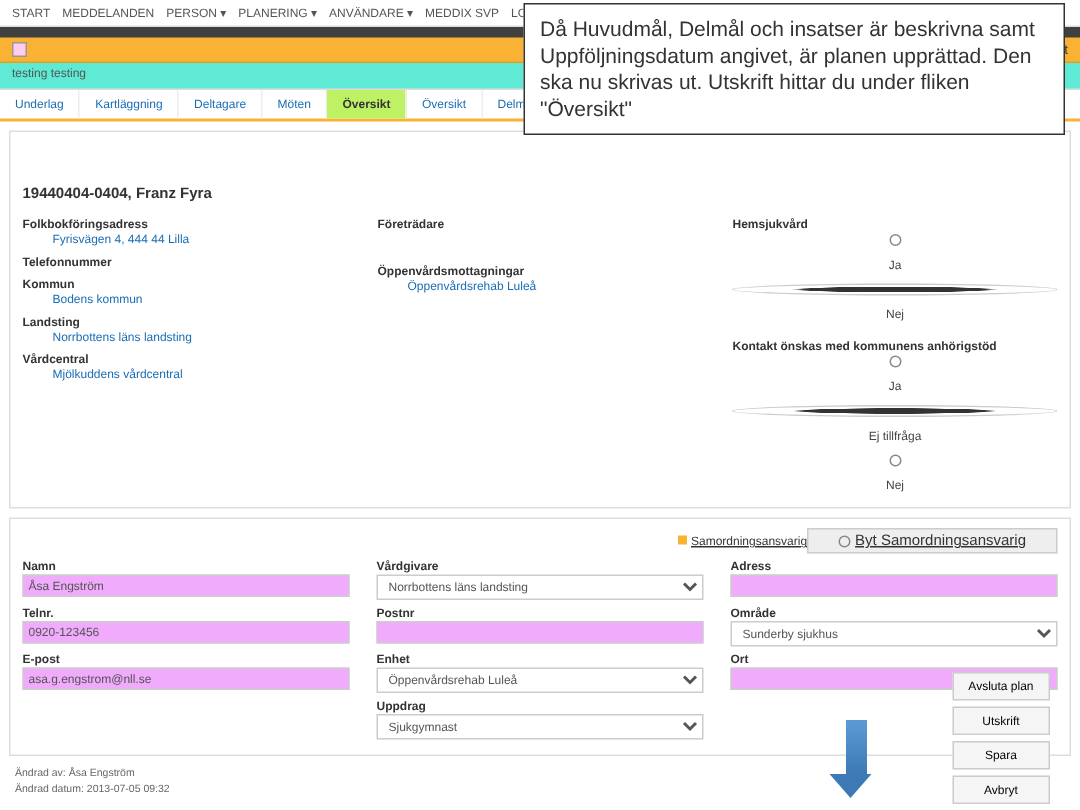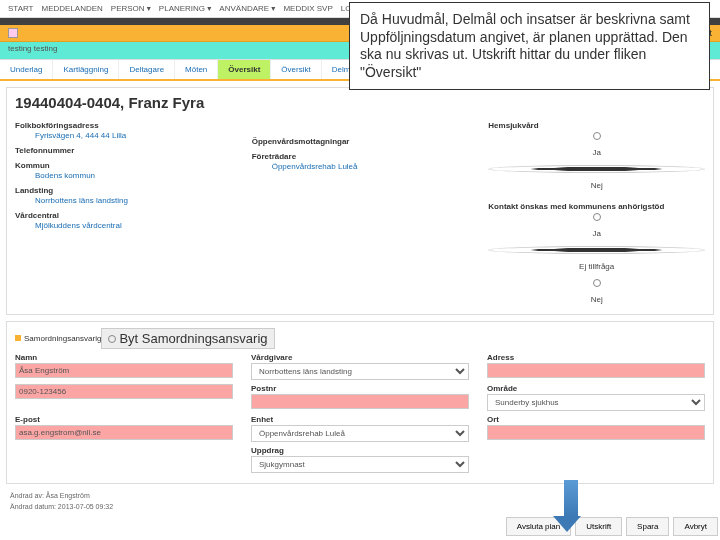--- a/index.html
+++ b/index.html
@@ -6,41 +6,41 @@
   body { width: 720px; height: 540px; background: #fff; font-size: 9px; color: #333; overflow: hidden; position: relative; }
   .topnav { display: flex; gap: 8px; padding: 4px 8px; background: #fff; border-bottom: 1px solid #ddd; font-size: 8px; color: #555; align-items: flex-end; }
   .topnav span { cursor: pointer; }
   .banner { background: #f9b233; border-top: 7px solid #404040; border-bottom: 1px solid #e0a020; padding: 3px 8px; display: flex; align-items: center; gap: 6px; justify-content: space-between; }
   .banner-icon { width: 10px; height: 10px; border: 1px solid #999; background: #fce; }
   .banner-sub { padding: 2px 8px 6px 8px; font-size: 8px; color: #555; background: #5eead4; border-bottom: 1px solid #ddd; }
   .tabs { display: flex; background: #fff; border-bottom: 2px solid #f9b233; }
   .tab { padding: 5px 10px; font-size: 8px; color: #1a6db3; cursor: pointer; border-right: 1px solid #eee; }
   .tab.active { background: #bef264; color: #333; font-weight: bold; }
   .panel { border: 1px solid #ddd; margin: 6px; padding: 6px 8px 10px 8px; background: #fff; }
-  .panel-title { font-weight: bold; font-size: 15px; color: #333; margin-bottom: 4px; }
+  .panel-title { font-weight: bold; font-size: 10px; color: #333; margin-bottom: 4px; margin-top: 30px; }
   .cols3 { display: flex; gap: 20px; }
   .col { flex: 1; }
   .fld-label { font-weight: bold; font-size: 8px; color: #333; margin-top: 6px; }
   .fld-val { font-size: 8px; color: #1a6db3; margin-top: 1px; padding-left: 20px; }
   .radio-row { display: flex; gap: 8px; align-items: center; font-size: 8px; color: #444; margin-top: 2px; flex-direction: column; }
   .radio { width: 8px; height: 8px; border: 1px solid #888; border-radius: 50%; display: inline-block; }
   .radio.sel { background: radial-gradient(#333 40%, #fff 45%); }
   .panel2 { border: 1px solid #ddd; margin: 0 6px 6px 6px; padding: 6px 8px; background: #fff; position: relative; }
-  .panel2-head { display: flex; justify-content: flex-start; align-items: center; margin-bottom: 4px; }
+  .panel2-head { display: flex; justify-content: flex-end; align-items: center; margin-bottom: 4px; text-decoration: underline; }
   .panel2-title { font-size: 8px; color: #333; }
   .panel2-title .sq { display:inline-block; width:6px; height:6px; background:#f9b233; margin-right:3px; }
-  .byt-btn { background: #eee; border: 1px solid #ccc; padding: 2px 6px; font-size: 13px; cursor: pointer; display:flex; align-items:center; gap:3px; }
+  .byt-btn { background: #eee; border: 1px solid #ccc; padding: 2px 20px; font-size: 10px; cursor: pointer; display:flex; align-items:center; gap:3px; }
   .gear { width:8px; height:8px; border-radius:50%; border:1px solid #888; }
   .form-row { display: flex; gap: 18px; margin-bottom: 4px; }
   .form-col { flex: 1; }
   .flbl { font-weight: bold; font-size: 8px; color: #333; margin-bottom: 1px; display:block; }
-  .inp, .sel { width: 100%; border: 1px solid #ccc; padding: 2px 3px; font-size: 8px; background: #fca5a5; color: #555; }
+  .inp, .sel { width: 100%; border: 1px solid #ccc; padding: 2px 3px; font-size: 8px; background: #f0abfc; color: #555; }
   .sel { background: #fff; }
   .footer-meta { font-size: 7px; color: #666; padding: 2px 10px; }
-  .action-bar { position: absolute; bottom: 4px; right: 2px; display: flex; gap: 4px; }
+  .action-bar { position: absolute; bottom: 4px; right: 20px; display: flex; gap: 4px; flex-direction: column; }
   .act-btn { background: #f5f5f5; border: 1px solid #ccc; padding: 4px 10px; font-size: 8px; cursor: pointer; }
   .callout { position: absolute; top: 2px; right: 10px; width: 361px; background: #fff; border: 1px solid #333; padding: 8px 10px; font-size: 14px; line-height: 1.25; z-index: 50; font-family: Arial, sans-serif; }
   .arrow { position: absolute; top: 480px; left: 560px; z-index: 40; }
   .arrow-shaft { width: 14px; height: 36px; background: linear-gradient(#5b9bd5, #3d7ab5); margin: 0 auto; }
   .arrow-head { width: 0; height: 0; border-left: 14px solid transparent; border-right: 14px solid transparent; border-top: 16px solid #3d7ab5; margin-left: -7px; }
 </style>
 </head>
 <body>
 
 <div class="callout">Då Huvudmål, Delmål och insatser är beskrivna samt Uppföljningsdatum angivet, är planen upprättad. Den ska nu skrivas ut. Utskrift hittar du under fliken "Översikt"</div>
@@ -82,22 +82,22 @@
       <div class="fld-val">Fyrisvägen 4, 444 44 Lilla</div>
       <div class="fld-label">Telefonnummer</div>
       <div class="fld-label">Kommun</div>
       <div class="fld-val">Bodens kommun</div>
       <div class="fld-label">Landsting</div>
       <div class="fld-val">Norrbottens läns landsting</div>
       <div class="fld-label">Vårdcentral</div>
       <div class="fld-val">Mjölkuddens vårdcentral</div>
     </div>
     <div class="col">
+      <div class="fld-label">Företrädare</div>
       <div class="fld-label" style="margin-top:22px">Öppenvårdsmottagningar</div>
-      <div class="fld-label">Företrädare</div>
       <div class="fld-val">Öppenvårdsrehab Luleå</div>
     </div>
     <div class="col">
       <div class="fld-label">Hemsjukvård</div>
       <div class="radio-row">
         <span class="radio"></span>
           <span>Ja</span>
         <span class="radio sel"></span>
           <span>Nej</span>
       </div>
@@ -131,20 +131,21 @@
       <span class="flbl">Vårdgivare</span>
       <select class="sel"><option>Norrbottens läns landsting</option></select>
     </div>
     <div class="form-col">
       <span class="flbl">Adress</span>
       <input class="inp" style="">
     </div>
   </div>
   <div class="form-row">
     <div class="form-col">
+      <span class="flbl">Telnr.</span>
       <input class="inp" value="0920-123456" style="">
     </div>
     <div class="form-col">
       <span class="flbl">Postnr</span>
       <input class="inp" style="">
     </div>
     <div class="form-col">
       <span class="flbl">Område</span>
       <select class="sel"><option>Sunderby sjukhus</option></select>
     </div>

